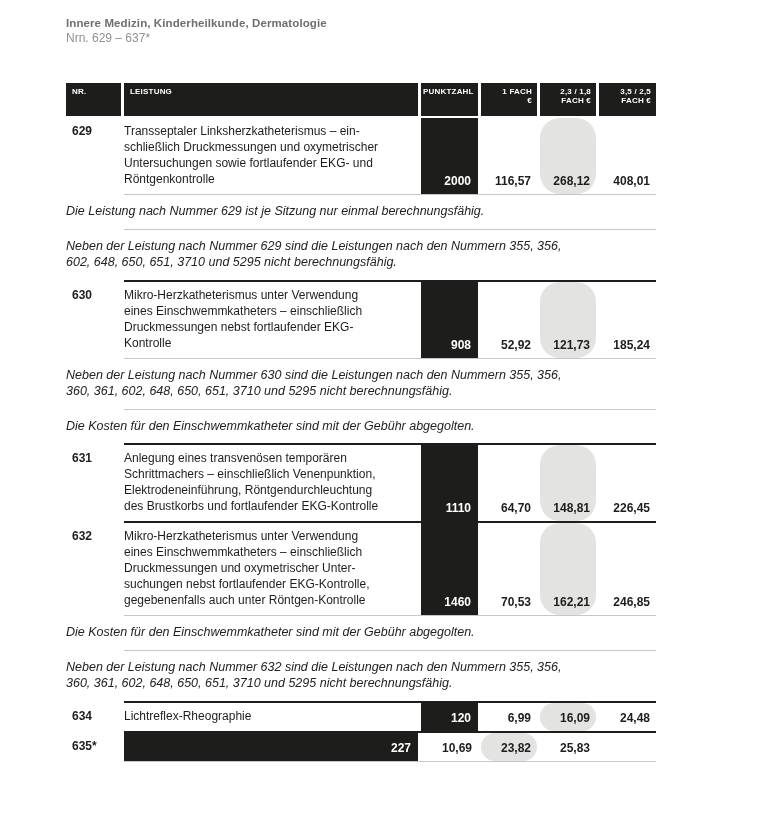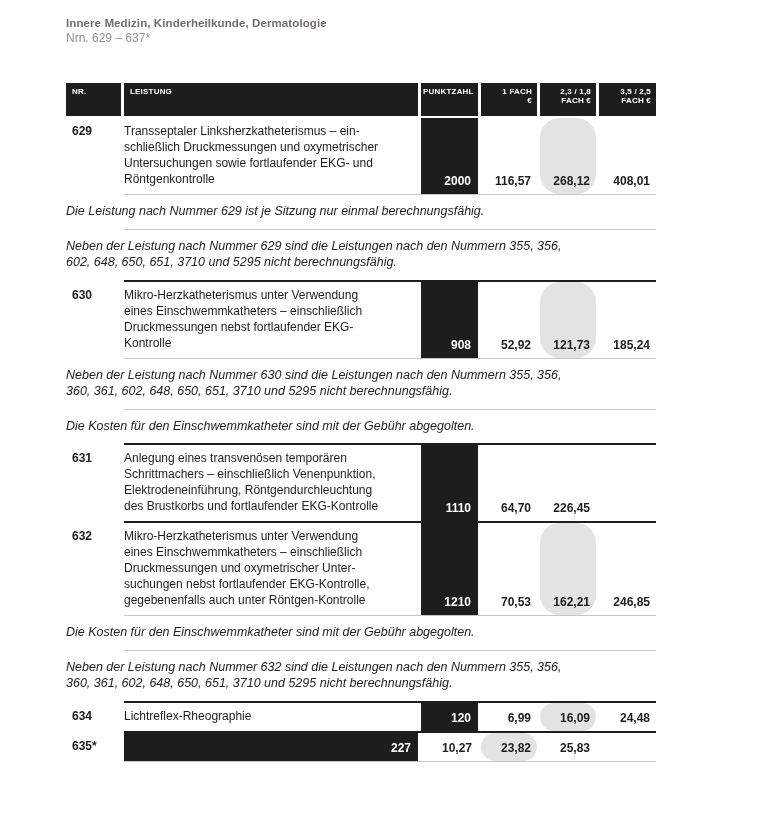--- a/index.html
+++ b/index.html
@@ -131,31 +131,32 @@
         <div class="note">Die Kosten für den Einschwemmkatheter sind mit der Gebühr abgegolten.</div>
         <div class="sep dark"></div>
         <div class="trow grid">
           <div class="cell-nr">631</div>
           <div class="cell-desc">Anlegung eines transvenösen temporären
 Schrittmachers – einschließlich Venenpunktion,
 Elektrodeneinführung, Röntgendurchleuchtung
 des Brustkorbs und fortlaufender EKG-Kontrolle</div>
           <div class="cell-punkt">1110</div>
           <div class="cell-val">64,70</div>
+          <div class="cell-val gray">148,81</div>
           <div class="cell-val">226,45</div>
         </div>
         <div class="sep dark"></div>
         <div class="trow grid">
           <div class="cell-nr">632</div>
           <div class="cell-desc">Mikro-Herzkatheterismus unter Verwendung
 eines Einschwemmkatheters – einschließlich
 Druckmessungen und oxymetrischer Unter-
 suchungen nebst fortlaufender EKG-Kontrolle,
 gegebenenfalls auch unter Röntgen-Kontrolle</div>
-          <div class="cell-punkt">1210</div>
+          <div class="cell-punkt">1460</div>
           <div class="cell-val">70,53</div>
           <div class="cell-val gray">162,21</div>
           <div class="cell-val">246,85</div>
         </div>
         <div class="sep light"></div>
         <div class="note">Die Kosten für den Einschwemmkatheter sind mit der Gebühr abgegolten.</div>
         <div class="sep light"></div>
         <div class="note">Neben der Leistung nach Nummer 632 sind die Leistungen nach den Nummern 355, 356,
 360, 361, 602, 648, 650, 651, 3710 und 5295 nicht berechnungsfähig.</div>
         <div class="sep dark"></div>
@@ -164,21 +165,21 @@
           <div class="cell-desc">Lichtreflex-Rheographie</div>
           <div class="cell-punkt">120</div>
           <div class="cell-val">6,99</div>
           <div class="cell-val gray">16,09</div>
           <div class="cell-val">24,48</div>
         </div>
         <div class="sep dark"></div>
         <div class="trow grid">
           <div class="cell-nr">635*</div>
           <div class="cell-punkt">227</div>
-          <div class="cell-val">10,27</div>
+          <div class="cell-val">10,69</div>
           <div class="cell-val gray">23,82</div>
           <div class="cell-val">25,83</div>
         </div>
         <div class="sep light"></div>
       </div>
 
   </div>
 </div>
 
 </body></html>

